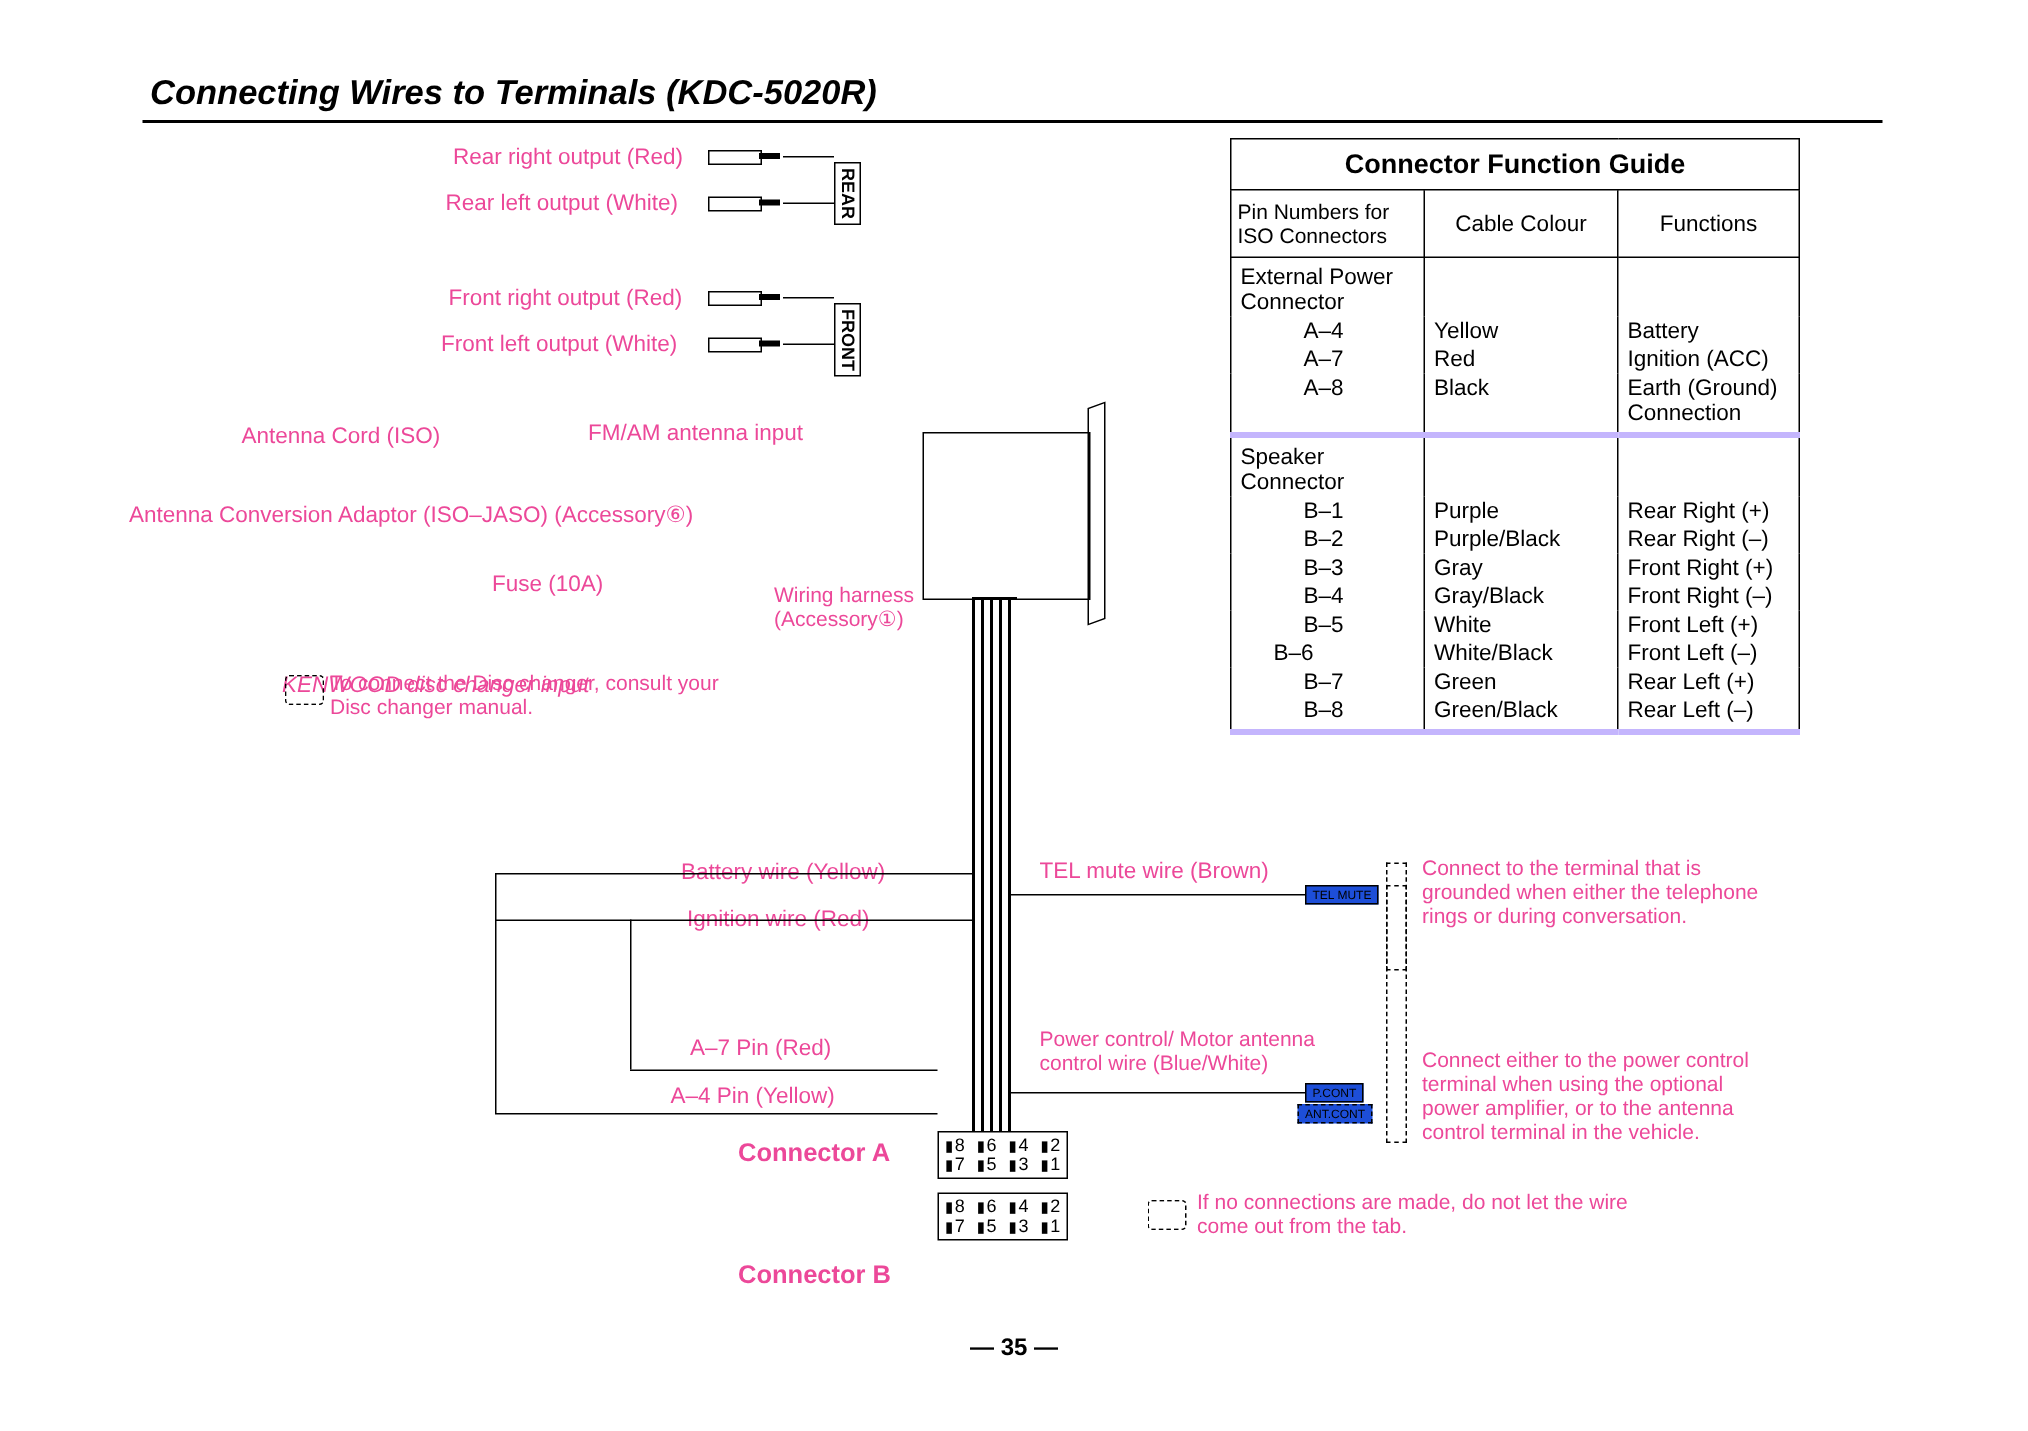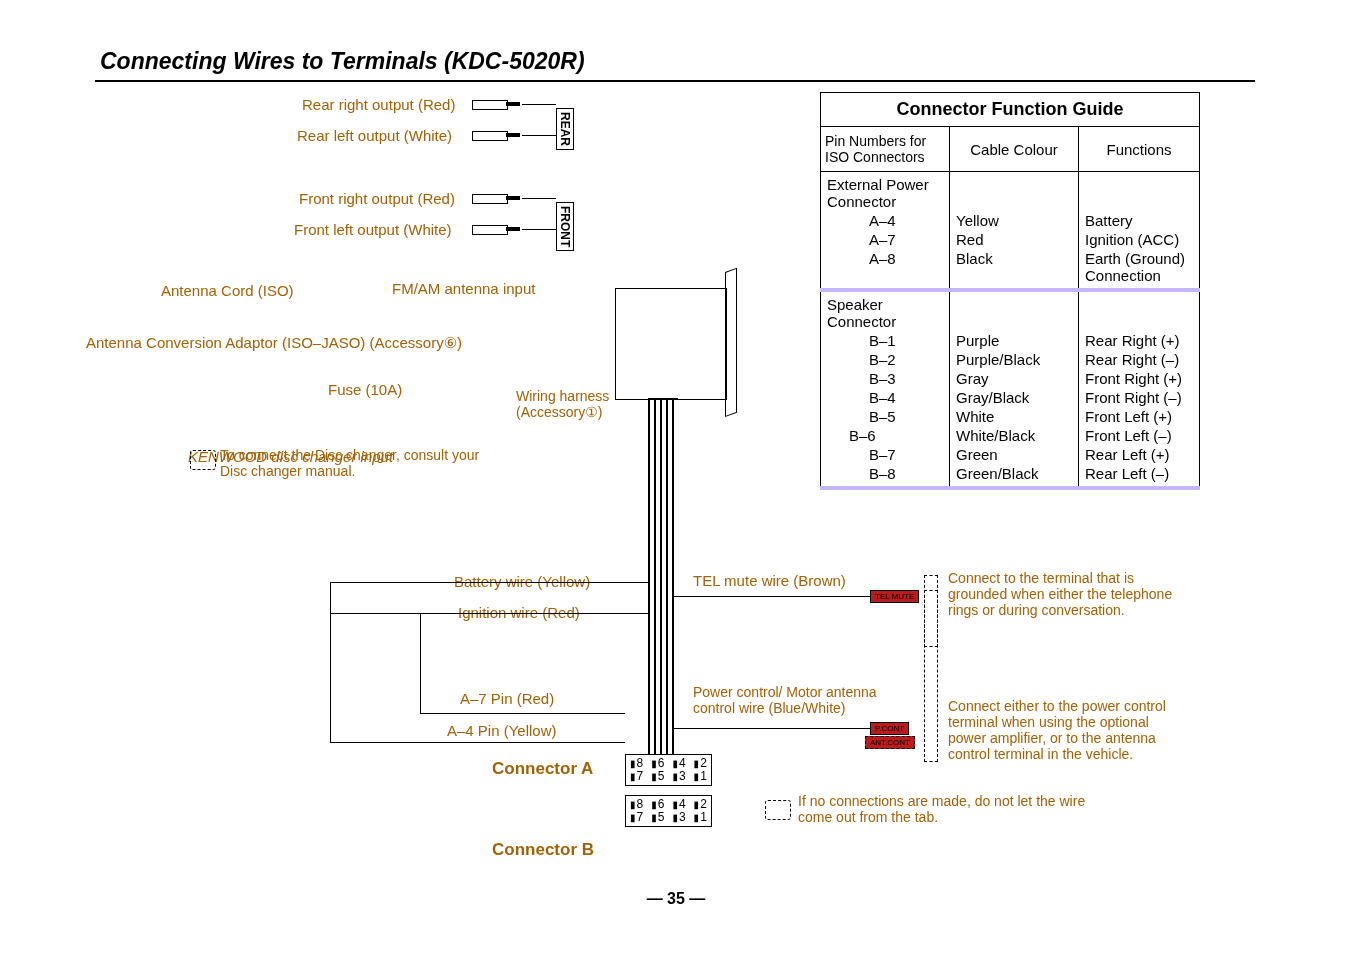--- a/index.html
+++ b/index.html
@@ -27,21 +27,21 @@
   .title-rule {
     position: absolute;
     left: 95px;
     top: 80px;
     width: 1160px;
     border-top: 2px solid #000;
   }
   .label {
     position: absolute;
     font-size: 15px;
-    color: #a16207;
+    color: #ec4899;
     white-space: pre;
   }
   .bold { font-weight: bold; }
   .vlabel {
     position: absolute;
     font-size: 12px;
     font-weight: bold;
     writing-mode: vertical-rl;
     text-orientation: mixed;
     border: 1px solid #000;
@@ -130,21 +130,21 @@
     position: absolute;
     width: 24px; height: 18px;
     border: 1px dashed #000;
     border-radius: 3px;
   }
   .tab-box {
     position: absolute;
     border: 1px solid #000;
     font-size: 8px;
     padding: 1px 4px;
-    background: #b91c1c;
+    background: #1d4ed8;
   }
   .dotted-box {
     position: absolute;
     border: 1px dashed #000;
   }
 </style>
 </head>
 <body>
 
 <div class="page">

